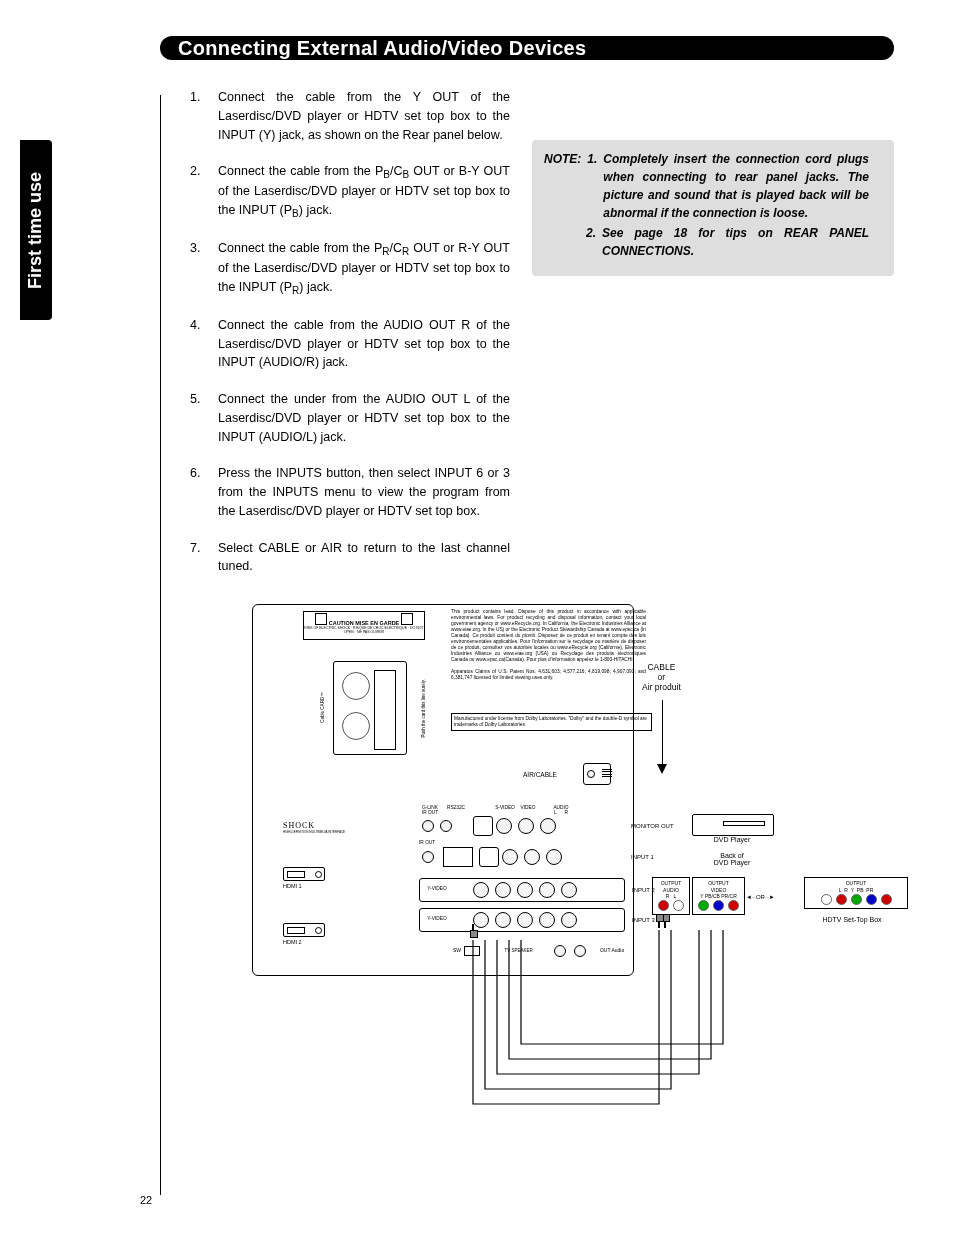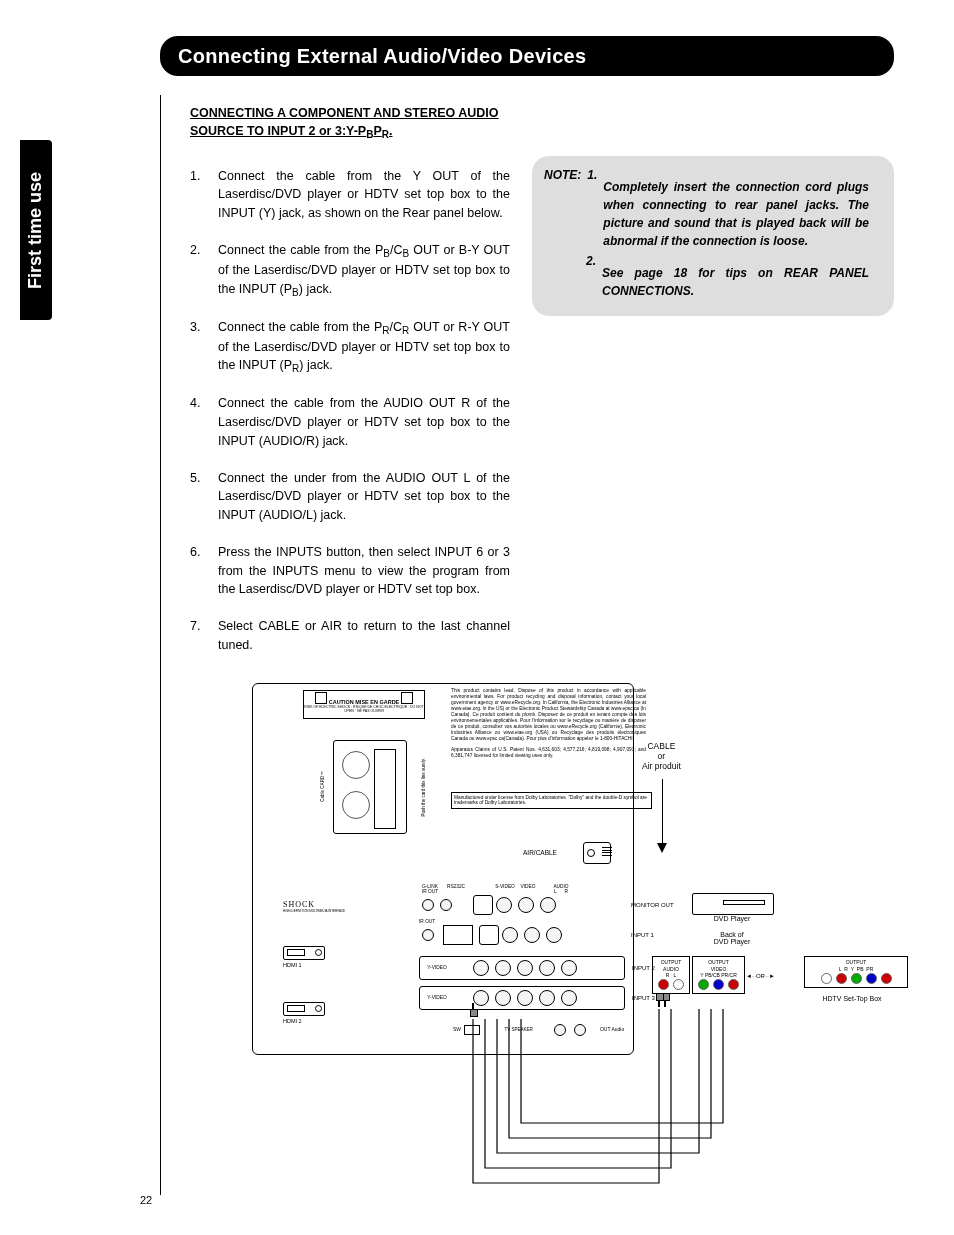--- a/index.html
+++ b/index.html
@@ -15,21 +15,21 @@
     padding: 36px 60px 20px 30px;
     position: relative;
     height: 1150px;
   }
   .title-bar {
     background: #000;
     border-radius: 18px;
     height: 24px;
     display: flex;
     align-items: center;
-    padding: 8px 18px;
+    padding: 0 18px;
     margin-left: 130px;
     margin-bottom: 28px;
   }
   .title-bar span {
     color: #fff;
     font-weight: 900;
     font-size: 20px;
     letter-spacing: 0.3px;
   }
   .side-tab {
@@ -89,21 +89,21 @@
     margin-bottom: 18px;
     text-align: justify;
     line-height: 1.5;
   }
   ol.steps li .num {
     width: 28px;
     flex-shrink: 0;
   }
   .note-box {
     background: #dedede;
-    border-radius: 17px;
+    border-radius: 4px;
     padding: 10px 25px 14px 12px;
     font-size: 12px;
     line-height: 1.5;
     margin-top: 52px;
     font-style: italic;
   }
   .note-box .note-label {
     font-weight: 900;
     font-style: italic;
     float: left;
@@ -118,21 +118,20 @@
   .note-item .nn {
     width: 16px;
     flex-shrink: 0;
     font-style: italic;
     font-weight: 700;
   }
   .note-item .nt {
     flex: 1;
     font-style: italic;
     font-weight: 700;
-    margin-top: 12px;
   }
   sub {
     font-size: 10px;
     vertical-align: -3px;
   }
   .page-num {
     position: absolute;
     left: 140px;
     bottom: 0px;
     font-size: 11px;
@@ -232,23 +231,20 @@
   </div>
 
   <div class="side-tab">
     <span>First time use</span>
   </div>
 
   <div class="vrule"></div>
 
   <div class="content">
     <div class="col-left">
-      <div class="sub-head">
-        CONNECTING A COMPONENT AND STEREO AUDIO SOURCE TO INPUT 2 or 3:Y-P<sub>B</sub>P<sub>R</sub>.
-      </div>
       <ol class="steps">
         <li>
             <span class="num">1.</span>
             <span>Connect the cable from the Y OUT of the Laserdisc/DVD player or HDTV set top box to the INPUT (Y) jack, as shown on the Rear panel below.</span>
           </li>
         <li>
             <span class="num">2.</span>
             <span>Connect the cable from the P<sub>B</sub>/C<sub>B</sub> OUT or B-Y OUT of the Laserdisc/DVD player or HDTV set top box to the INPUT (P<sub>B</sub>) jack.</span>
           </li>
         <li>

